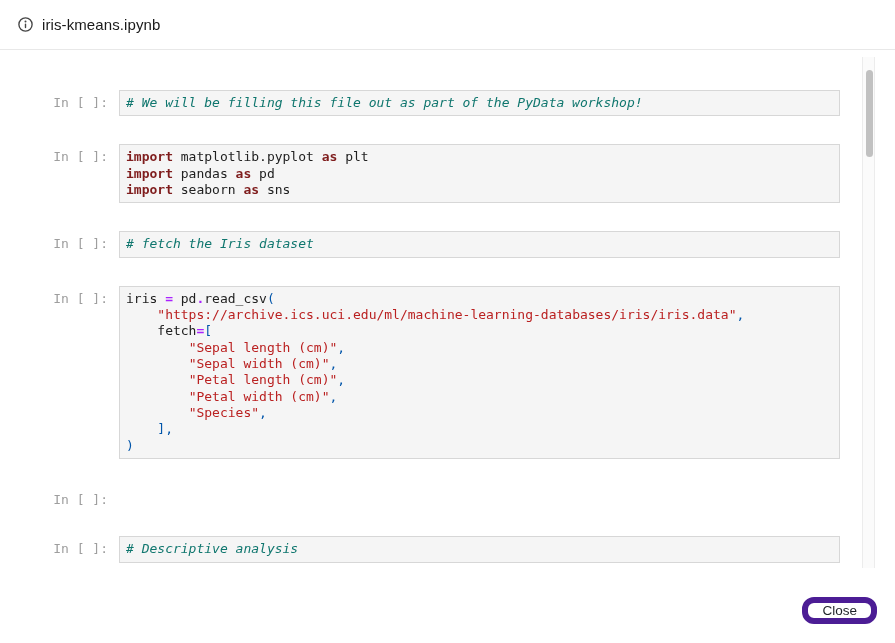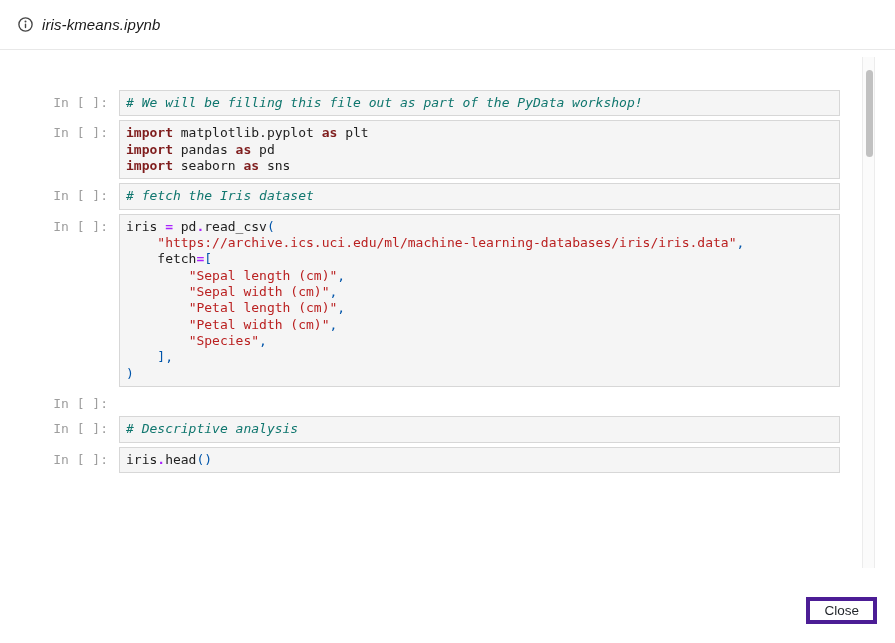--- a/index.html
+++ b/index.html
@@ -18,31 +18,30 @@
     border-bottom:1px solid #e8e8e8;
     display:flex;align-items:center;
     padding-left:18px;box-sizing:border-box;
     background:#fff;
   }
   .info-icon{width:15px;height:15px;display:block;flex-shrink:0;}
   .header-title{
     margin-left:9px;
     font-size:15px;font-weight:500;color:#1a1a1a;
     letter-spacing:.1px;
-    font-style:italic;
   }
 
   
   .nb-viewport{
     position:absolute;top:51px;left:0;width:895px;height:517px;
     overflow:hidden;background:#fff;
   }
   .nb-cells{padding-top:39px;}
 
-  .cell{display:flex;margin-bottom:4px;}
+  .cell{display:flex;margin-bottom:28px;}
   .prompt{
     width:108px;flex-shrink:0;text-align:right;
     font-family:"DejaVu Sans Mono", monospace;
     font-size:13px;line-height:16.33px;
     color:#9e9e9e;
     padding-top:5px;
     white-space:pre;
   }
   .codebox{
     margin-left:11px;margin-right:55px;flex:1;
@@ -75,21 +74,21 @@
   .scrollbar-thumb{
     position:absolute;top:13px;left:3px;width:7px;height:87px;
     background:#c1c1c1;border-radius:4px;
   }
 
   
   .close-button{
     position:absolute;top:597px;right:18px;
     height:27px;padding:0 14px;
     background:#ffffff;
-    border:4px solid #4c1d95;border-radius:0;
+    border:6px solid #4c1d95;border-radius:12px;
     font-family:"Liberation Sans", sans-serif;
     font-size:13.5px;color:#1f2328;
     display:flex;align-items:center;justify-content:center;
     cursor:pointer;box-sizing:border-box;
   }
 </style>
 </head>
 <body>
 
 <div class="header">

